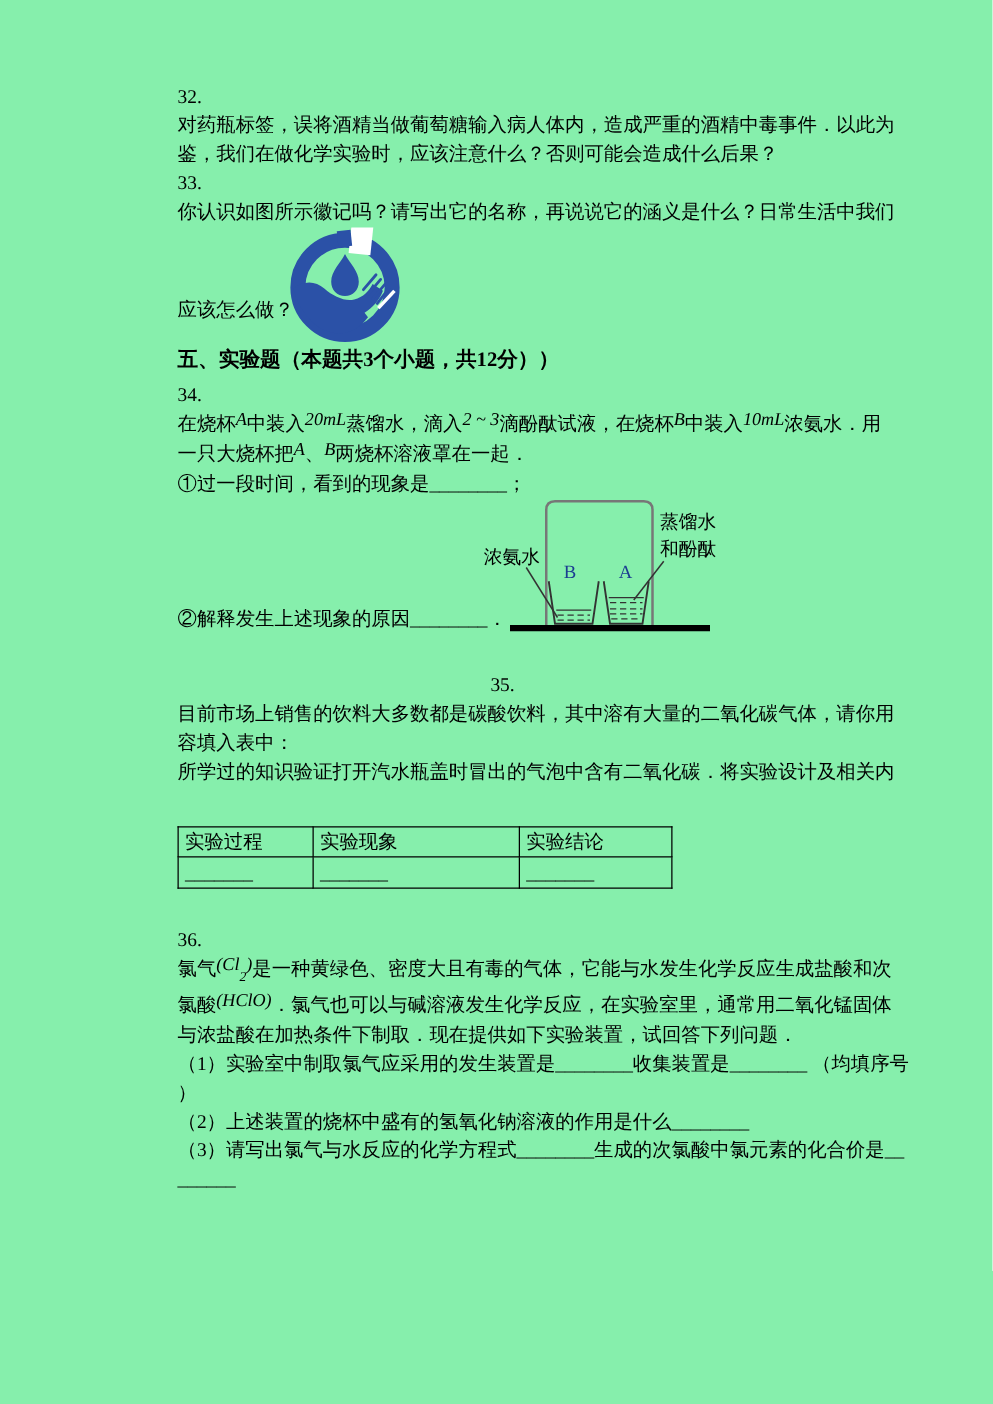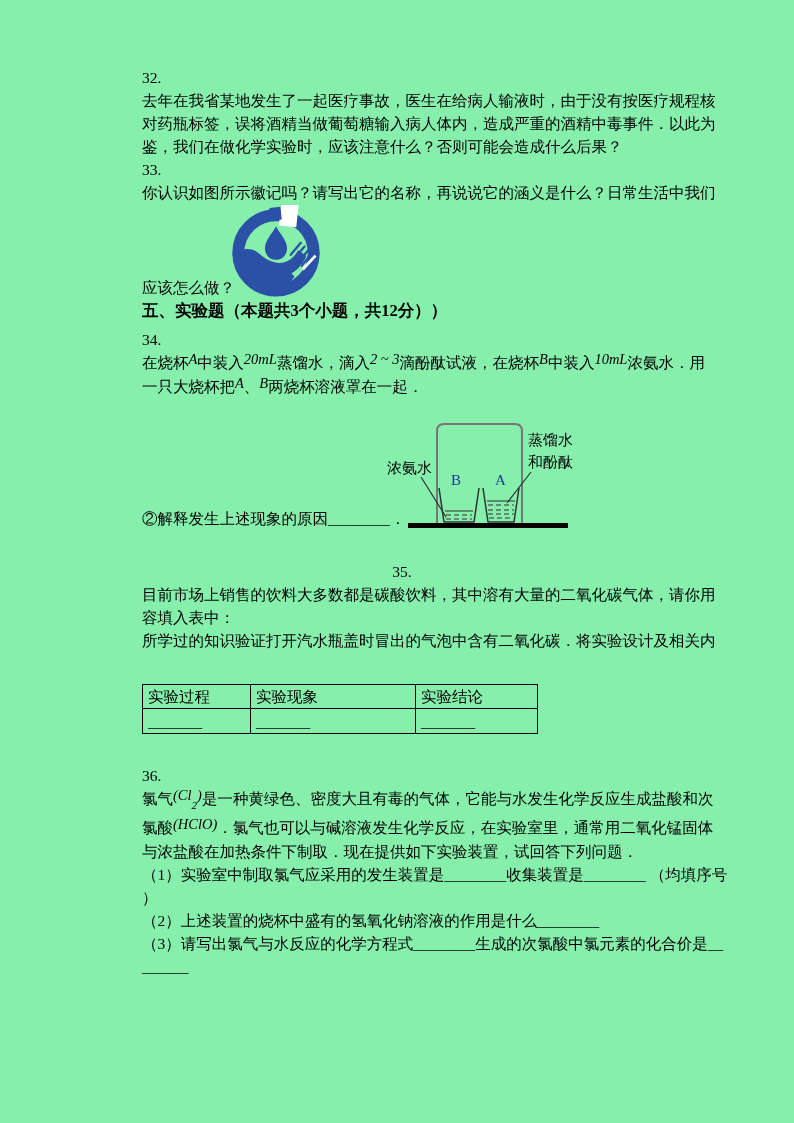--- a/index.html
+++ b/index.html
@@ -30,21 +30,21 @@
   }
   .section-header {
     font-weight:bold;
     font-size:16.5px;
     line-height:24px;
     white-space:nowrap;
   }
   
   .logo-row { position:relative; height:95px; }
   .logo-svg { position:absolute; left:88px; top:1px; }
-  .logo-caption { position:absolute; left:0; bottom:0; line-height:23px; }
+  .logo-caption { position:absolute; left:0; bottom:16px; line-height:23px; }
   
   .diagram-row { position:relative; height:133px; }
   .diagram-svg { position:absolute; left:243px; top:11px; }
   .item2-line { position:absolute; left:0; bottom:2px; white-space:nowrap; }
   
   .exp-table { border-collapse:collapse; margin-top:32px;padding-left:20px; }
   .exp-table td {
     border:1px solid #000;
     font-size:15.5px;
     padding:0 5px;
@@ -58,21 +58,20 @@
   .mt30 { margin-top:30px; }
   svg text { font-family:"Liberation Serif", serif; }
 </style>
 </head>
 <body>
 
 <div class="page">
   <div class="content">
 
     <div class="num">32.</div>
-    <div class="line">去年在我省某地发生了一起医疗事故，医生在给病人输液时，由于没有按医疗规程核</div>
     <div class="line">对药瓶标签，误将酒精当做葡萄糖输入病人体内，造成严重的酒精中毒事件．以此为</div>
     <div class="line">鉴，我们在做化学实验时，应该注意什么？否则可能会造成什么后果？</div>
 
     <div class="num">33.</div>
     <div class="line">你认识如图所示徽记吗？请写出它的名称，再说说它的涵义是什么？日常生活中我们</div>
 
     <div class="logo-row">
       <svg class="logo-svg" width="92" height="94" viewBox="0 0 100 102" style="color: rgb(43, 81, 167);">
 
         <circle cx="50" cy="52" r="41" fill="none" stroke="currentColor" stroke-width="13"></circle>
@@ -105,20 +104,21 @@
       <div class="logo-caption line">应该怎么做？</div>
     </div>
 
     <div class="section-header">五、实验题（本题共3个小题，共12分））</div>
 
     <div class="num mt5">34.</div>
     <div class="line"><span>在烧杯</span><span class="math">A</span><span>中装入</span><span class="math">20mL</span><span>蒸馏水，滴入</span><span class="math">2 ~ 3</span><span>滴酚酞试液，在烧杯</span><span class="math">B</span><span>中装入</span><span class="math">10mL</span><span>浓氨水．用</span></div>
     <div class="line"><span>一只大烧杯把</span><span class="math">A</span><span>、</span><span class="math">B</span><span>两烧杯溶液罩在一起．</span></div>
 
     <div class="diagram-row">
+      <div class="line"><span>①过一段时间，看到的现象是</span><span class="blank">________</span><span>；</span></div>
 
       <svg class="diagram-svg" width="200" height="126" viewBox="0 0 200 126">
 
         <path d="M52 114 L52 21 Q52 14 59 14 L130 14 Q137 14 137 21 L137 114" fill="none" stroke="#777" stroke-width="2"></path>
 
         <line x1="23" y1="115.5" x2="183" y2="115.5" stroke="#000" stroke-width="5"></line>
 
         <path d="M54 78 L59 112 L89 112 L94 78" fill="none" stroke="#333" stroke-width="1.5"></path>
         <line x1="60" y1="101" x2="88" y2="101" stroke="#333" stroke-width="1"></line>
         <line x1="61" y1="105" x2="87" y2="105" stroke="#333" stroke-width="1" stroke-dasharray="5 3"></line>

